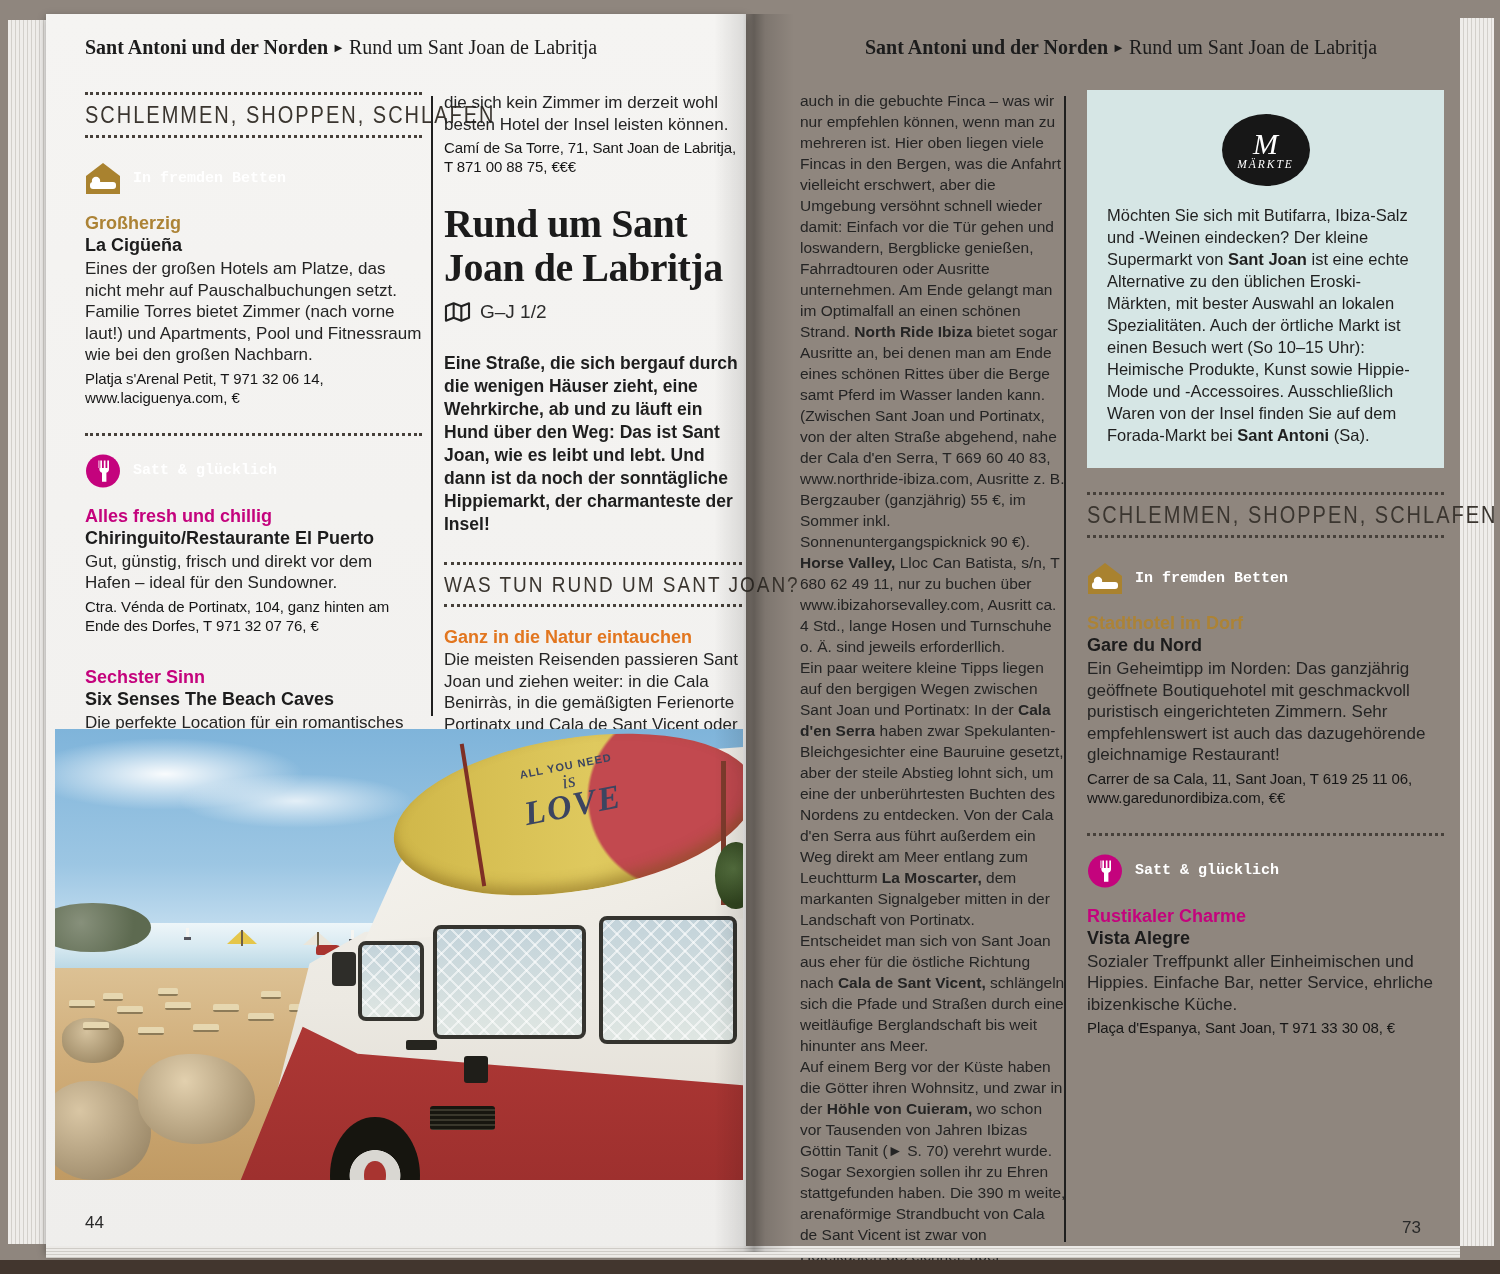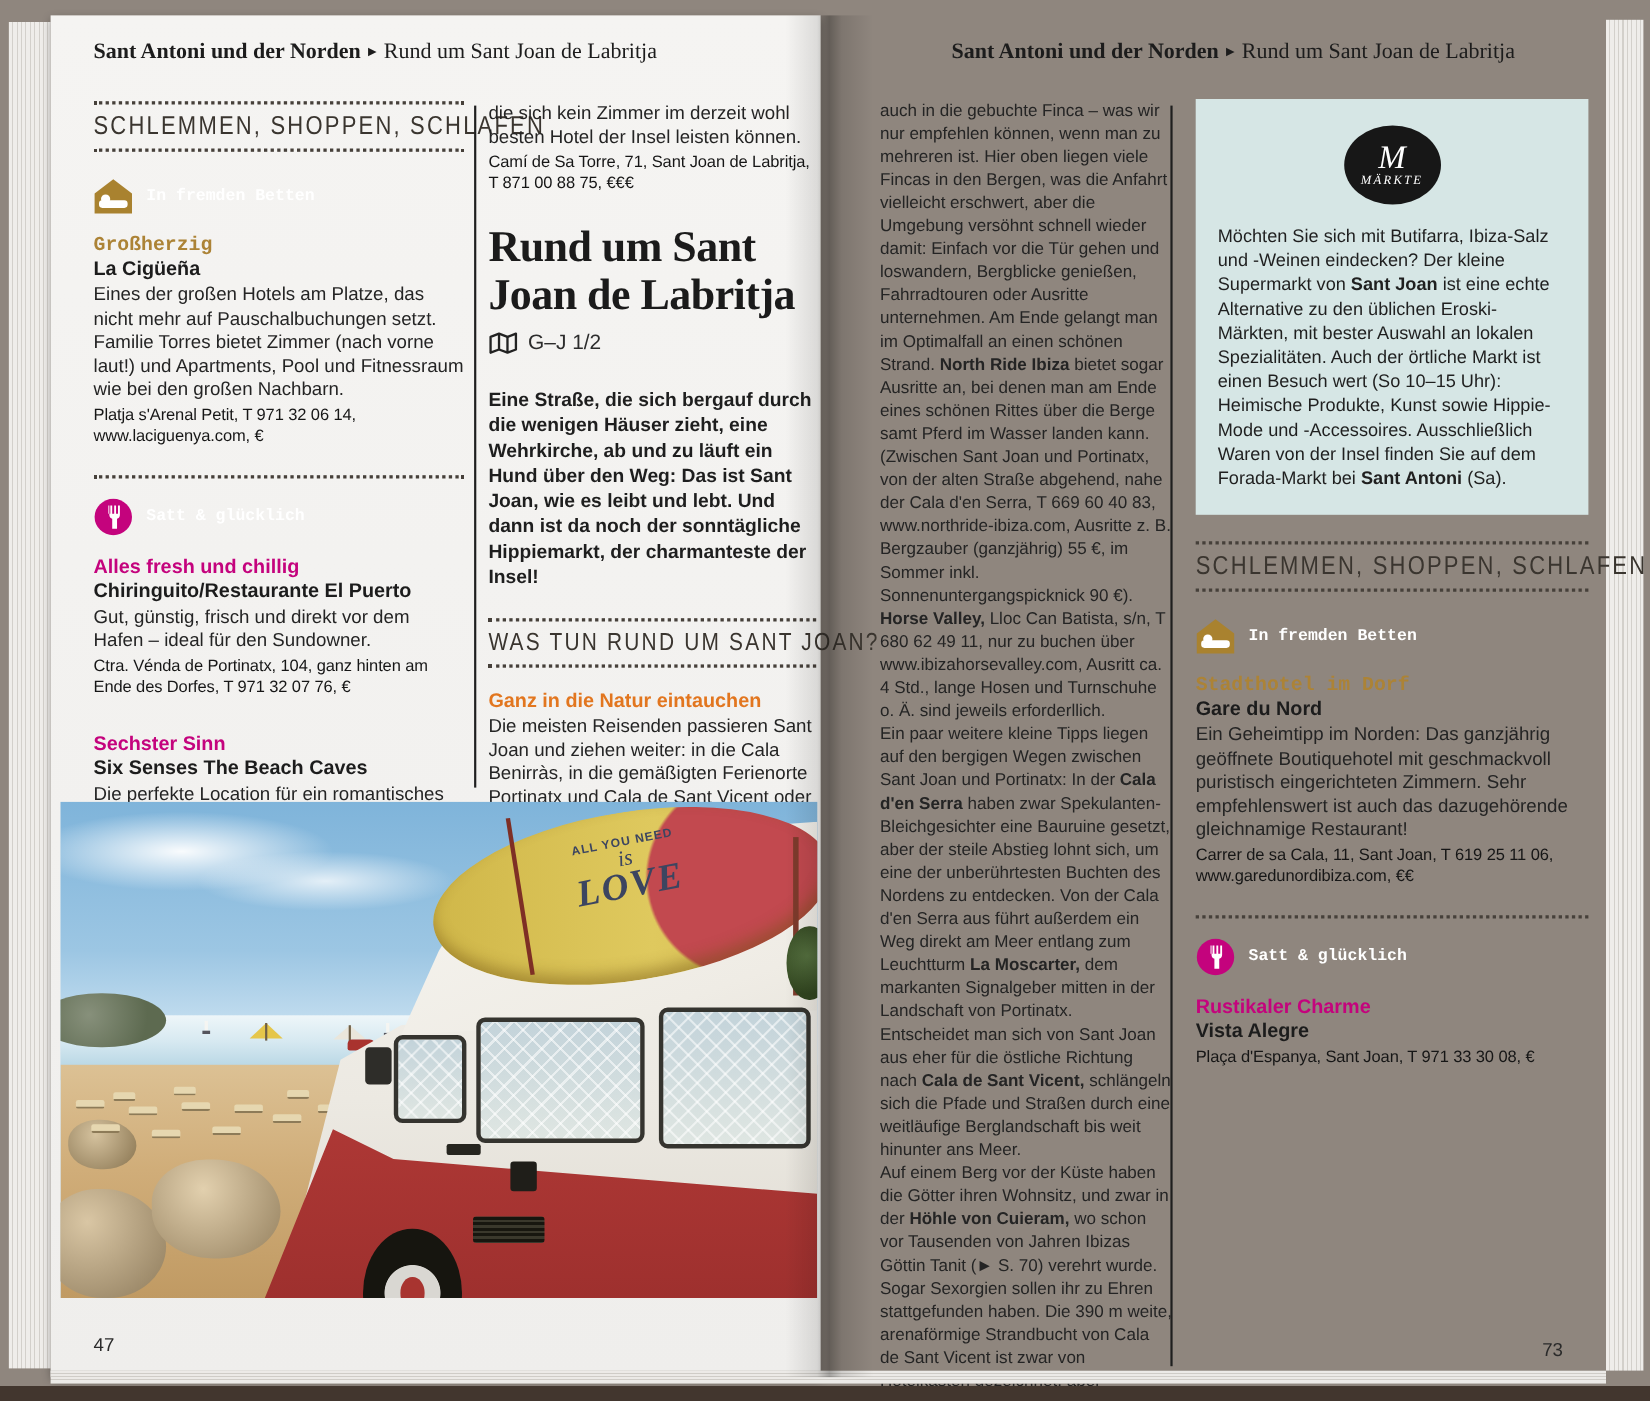--- a/index.html
+++ b/index.html
@@ -30,21 +30,21 @@
   
   .dotbanner{border-top:3px dotted #46403a;border-bottom:3px dotted #46403a;padding:9px 0 8px;text-align:center;}
   .dotbanner span{display:inline-block;font-size:20px;letter-spacing:2px;color:#3a352f;transform:scaleY(1.18);
     font-family:"Liberation Sans",sans-serif;font-weight:500;white-space:nowrap;}
   .dotsep{border-top:3px dotted #46403a;height:0;margin:20px 0 18px;}
 
   .cat-head{display:flex;align-items:center;gap:12px;margin:24px 0 18px;}
   .cat-head .cat-label{font-family:Liberation Mono, monospace;font-weight:bold;font-size:15px;color:#ffffff;}
 
   .tagline{font-weight:bold;font-size:18px;margin:0 0 1px;}
-  .tag-gold{color:#ac8336;font-family:Liberation Mono, monospace;}
+  .tag-gold{color:#ac8336;}
   .tag-magenta{color:#c4037d;}
   .tag-orange{color:#e2761f;}
   .entry-name{font-weight:bold;font-size:18px;color:#1c1c1c;margin:0 0 2px;}
   .body{font-size:17px;line-height:21.5px;color:#242424;margin:0;}
   .addr{font-size:15px;line-height:19px;color:#161616;letter-spacing:-0.1px;margin:3px 0 0;}
   .entry{margin-bottom:26px;}
 
   .bigtitle{font-family:"Liberation Serif",serif;font-size:40px;line-height:44px;color:#1b1b1b;margin:26px 0 10px;letter-spacing:-0.5px;}
   .mapref{display:flex;align-items:center;gap:9px;font-size:19px;color:#2c2c2c;margin:4px 0 28px;}
   .intro{font-weight:bold;font-size:17.5px;line-height:23px;color:#1e1e1e;margin:0 0 26px;}
@@ -267,21 +267,21 @@
         <div class="sb-line1">ALL YOU NEED</div>
         <div class="sb-line2">is</div>
         <div class="sb-line3">LOVE</div>
       </div>
     </div>
     <div class="strap" id="strap1"></div>
     <div id="rackpole"></div>
     <div id="bush-right"></div>
   </div>
 
-  <div class="pagenum" style="left:85px;top:1213px;">47</div>
+  <div class="pagenum" style="left:85px;top:1213px;">44</div>
 
   <div class="runhead" style="left:865px;">
     <span class="rh-bold">Sant Antoni und der Norden</span><span class="rh-arrow">►</span><span>Rund um Sant Joan de Labritja</span>
   </div>
 
   <div class="col narrow" style="left:800px;top:90px;width:266px;">
     <p><span>auch in die gebuchte Finca – was wir nur empfehlen können, wenn man zu mehreren ist. Hier oben liegen viele Fincas in den Bergen, was die Anfahrt vielleicht erschwert, aber die Umgebung versöhnt schnell wieder damit: Einfach vor die Tür gehen und loswandern, Bergblicke genießen, Fahrradtouren oder Ausritte unternehmen. Am Ende gelangt man im Optimalfall an einen schönen Strand. </span><span class="rb">North Ride Ibiza</span><span> bietet sogar Ausritte an, bei denen man am Ende eines schönen Rittes über die Berge samt Pferd im Wasser landen kann. (Zwischen Sant Joan und Portinatx, von der alten Straße abgehend, nahe der Cala d'en Serra, T 669 60 40 83, www.northride-ibiza.com, Ausritte z. B. Bergzauber (ganzjährig) 55 €, im Sommer inkl. Sonnenuntergangspicknick 90 €). </span><span class="rb">Horse Valley,</span><span> Lloc Can Batista, s/n, T 680 62 49 11, nur zu buchen über www.ibizahorsevalley.com, Ausritt ca. 4 Std., lange Hosen und Turnschuhe o. Ä. sind jeweils erforderllich.</span></p>
     <p><span>Ein paar weitere kleine Tipps liegen auf den bergigen Wegen zwischen Sant Joan und Portinatx: In der </span><span class="rb">Cala d'en Serra</span><span> haben zwar Spekulanten-Bleichgesichter eine Bauruine gesetzt, aber der steile Abstieg lohnt sich, um eine der unberührtesten Buchten des Nordens zu entdecken. Von der Cala d'en Serra aus führt außerdem ein Weg direkt am Meer entlang zum Leuchtturm </span><span class="rb">La Moscarter,</span><span> dem markanten Signalgeber mitten in der Landschaft von Portinatx.</span></p>
     <p><span>Entscheidet man sich von Sant Joan aus eher für die östliche Richtung nach </span><span class="rb">Cala de Sant Vicent,</span><span> schlängeln sich die Pfade und Straßen durch eine weitläufige Berglandschaft bis weit hinunter ans Meer.</span></p>
     <p><span>Auf einem Berg vor der Küste haben die Götter ihren Wohnsitz, und zwar in der </span><span class="rb">Höhle von Cuieram,</span><span> wo schon vor Tausenden von Jahren Ibizas Göttin Tanit (► S. 70) verehrt wurde. Sogar Sexorgien sollen ihr zu Ehren stattgefunden haben. Die 390 m weite, arenaförmige Strandbucht von Cala de Sant Vicent ist zwar von Hotelkästen gezeichnet, aber atmosphärisch ist</span></p>
@@ -327,20 +327,21 @@
           <ellipse cx="18" cy="17" rx="17" ry="16.5" fill="#c4037d"></ellipse>
           <path d="M13.5 6.5v7.5h1.8V6.5h1.7v7.5h1.8V6.5h1.7v7.5h1.8V6.5h1.7v8.7c0 1.8-1.1 3-2.6 3.5v9h-4.4v-9c-1.5-.5-2.6-1.7-2.6-3.5V6.5z" fill="#ffffff"></path>
         </svg>
       </span>
       <span class="cat-label">Satt &amp; glücklich</span>
     </div>
 
     <div class="entry">
       <p class="tagline tag-magenta">Rustikaler Charme</p>
       <p class="entry-name">Vista Alegre</p>
+      <p class="body">Sozialer Treffpunkt aller Einheimischen und Hippies. Einfache Bar, netter Service, ehrliche ibizenkische Küche.</p>
       <p class="addr">Plaça d'Espanya, Sant Joan, T 971 33 30 08, €</p>
     </div>
   </div>
 
   <div class="pagenum" style="left:1402px;top:1218px;">73</div>
 
   <div id="gutter"></div>
   <div id="stack-bottom"></div>
   <div id="cover-bottom"></div>
 </div>

